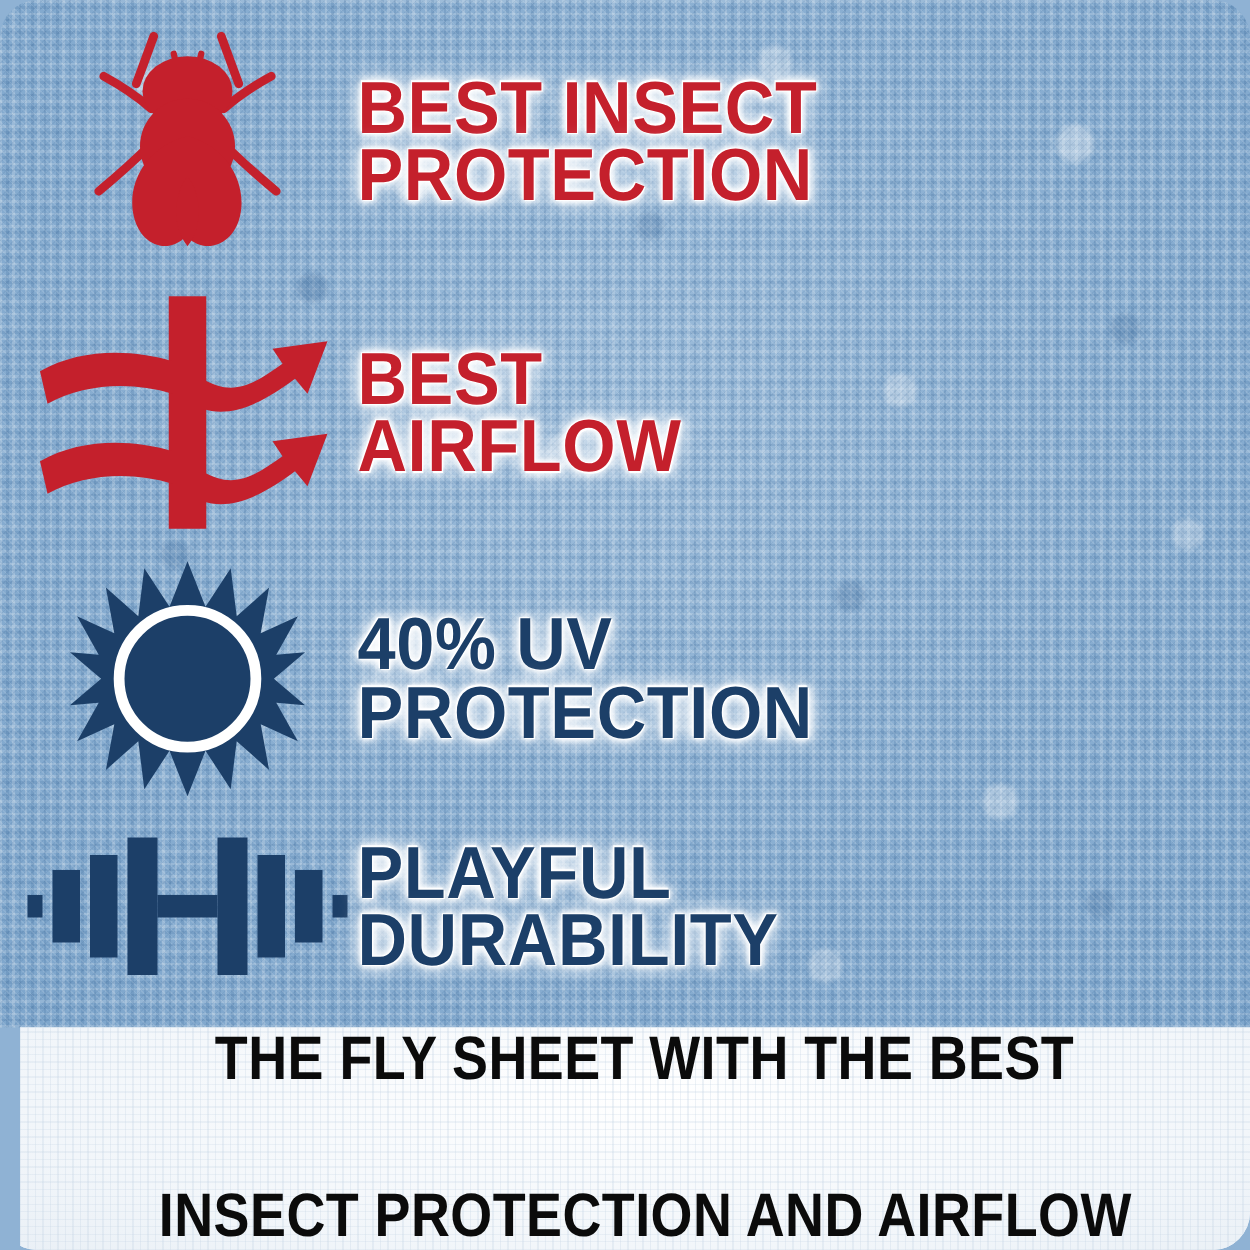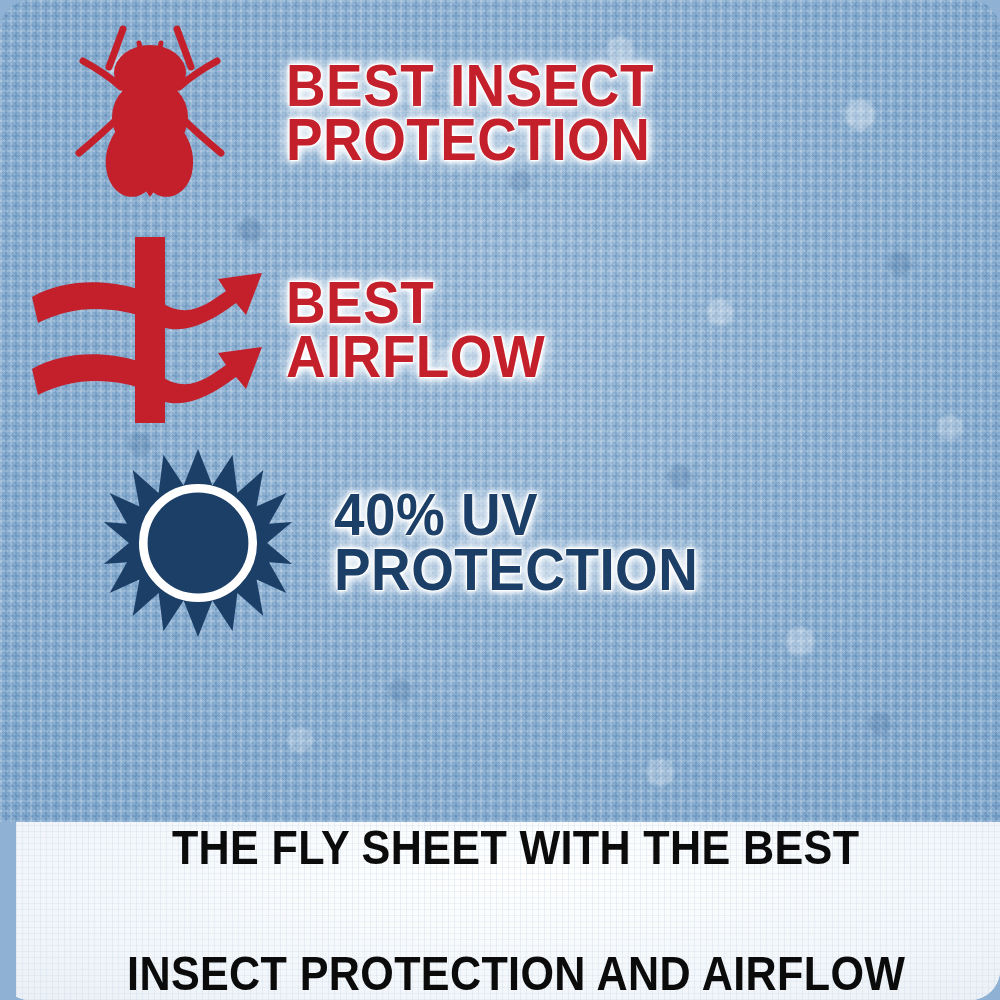--- a/index.html
+++ b/index.html
@@ -111,21 +111,21 @@
     color:#1C3F68;
     text-shadow:
        0 0 5px #ffffff, 0 0 5px #ffffff, 0 0 9px #ffffff,
        0 0 14px rgba(255,255,255,.95), 0 0 20px rgba(255,255,255,.75),
        1px 1px 0 #ffffff, -1px -1px 0 #ffffff;
   }
 
   
   #row-insect  { left:0;  top:18px;  width:1000px; height:190px; }
   #row-airflow { left:0;  top:232px; width:1000px; height:196px; }
-  #row-uv      { left:0;  top:440px; width:1000px; height:205px;padding-left:48px; }
+  #row-uv      { left:0;  top:440px; width:1000px; height:205px; }
   #row-durab   { left:0;  top:650px; width:1000px; height:150px; }
 
   #row-insect  .feat-line { font-size:59px; }
   #row-airflow .feat-line { font-size:59px; }
   #row-uv      .feat-line { font-size:59px; }
   #row-durab   .feat-line { font-size:59px; }
 
   #row-insect  .text-cell,
   #row-airflow .text-cell,
   #row-uv      .text-cell,
@@ -239,19 +239,43 @@
           32,24   59,48   64,8    85,40"></polygon>
         <circle cx="100" cy="100" r="57" fill="none" stroke="#ffffff" stroke-width="9"></circle>
       </svg>
     </div>
     <div class="text-cell">
       <div class="feat-line">40% UV</div>
       <div class="feat-line">PROTECTION</div>
     </div>
   </div>
 
+  <div class="row navy-text" id="row-durab">
+    <div class="icon-cell">
+      <svg width="260" height="118" viewBox="0 0 260 118" aria-label="dumbbell durability">
+        <g fill="#1C3F68">
+
+          <rect x="2" y="50" width="12" height="18"></rect>
+          <rect x="22" y="30" width="22" height="58"></rect>
+          <rect x="52" y="18" width="22" height="82"></rect>
+          <rect x="82" y="4" width="24" height="110"></rect>
+
+          <rect x="106" y="50" width="48" height="18"></rect>
+
+          <rect x="154" y="4" width="24" height="110"></rect>
+          <rect x="186" y="18" width="22" height="82"></rect>
+          <rect x="216" y="30" width="22" height="58"></rect>
+          <rect x="246" y="50" width="12" height="18"></rect>
+        </g>
+      </svg>
+    </div>
+    <div class="text-cell">
+      <div class="feat-line">PLAYFUL</div>
+      <div class="feat-line">DURABILITY</div>
+    </div>
+  </div>
 
   <div id="banner">
     <div class="banner-line">THE FLY SHEET WITH THE BEST</div>
     <div class="banner-line">INSECT PROTECTION AND AIRFLOW</div>
   </div>
 
 </div>
 
 </body></html>

